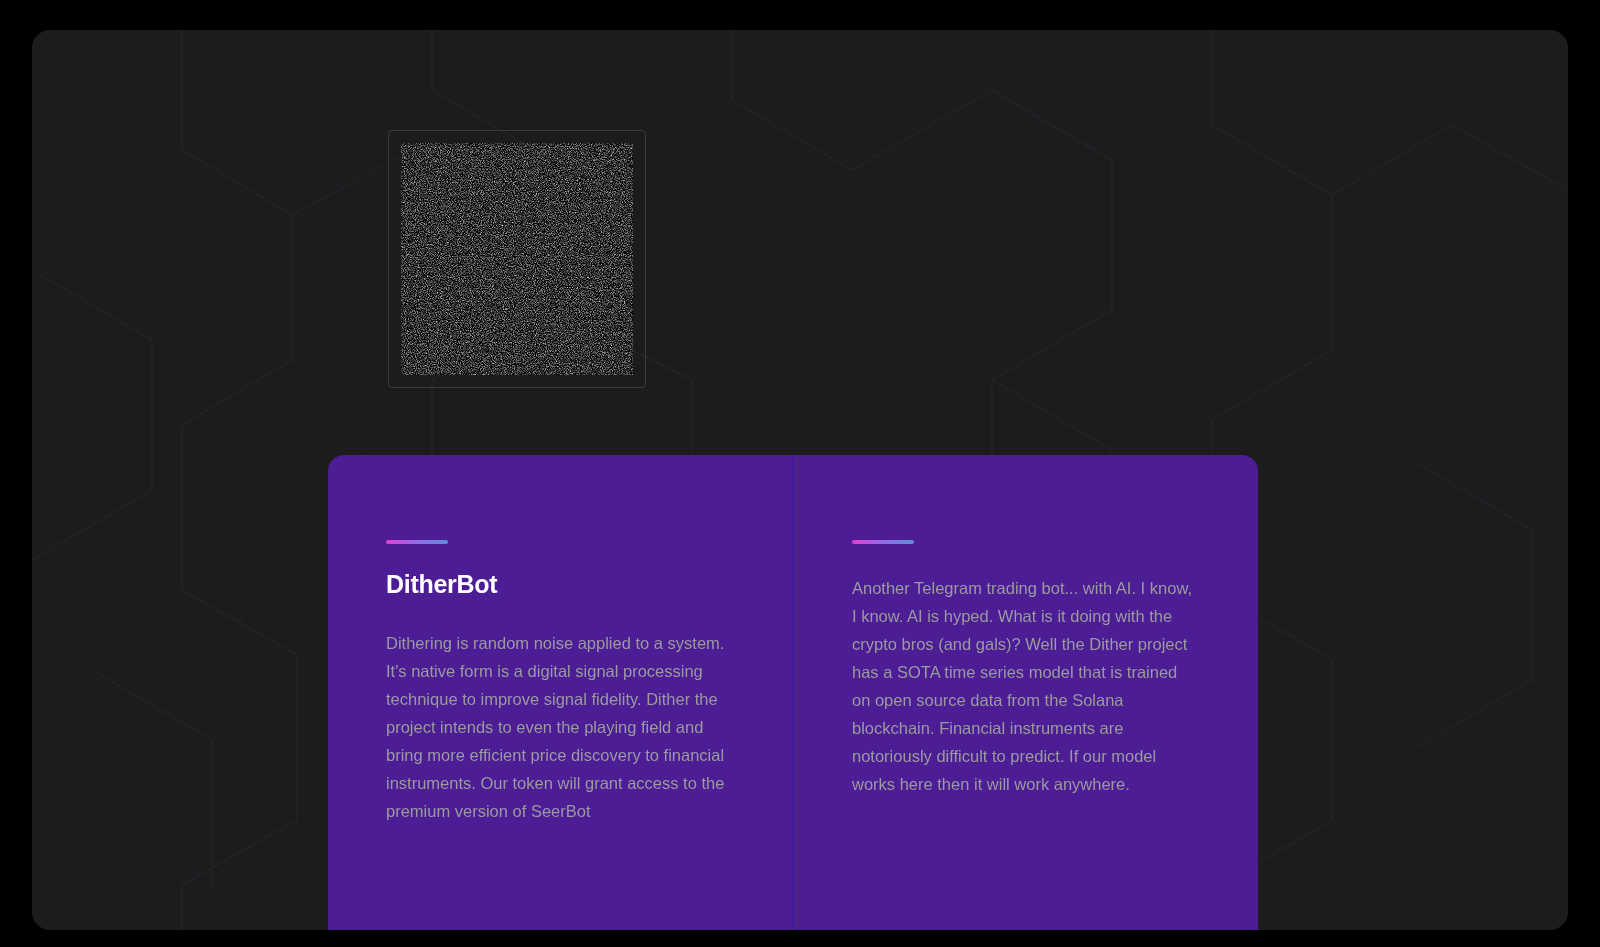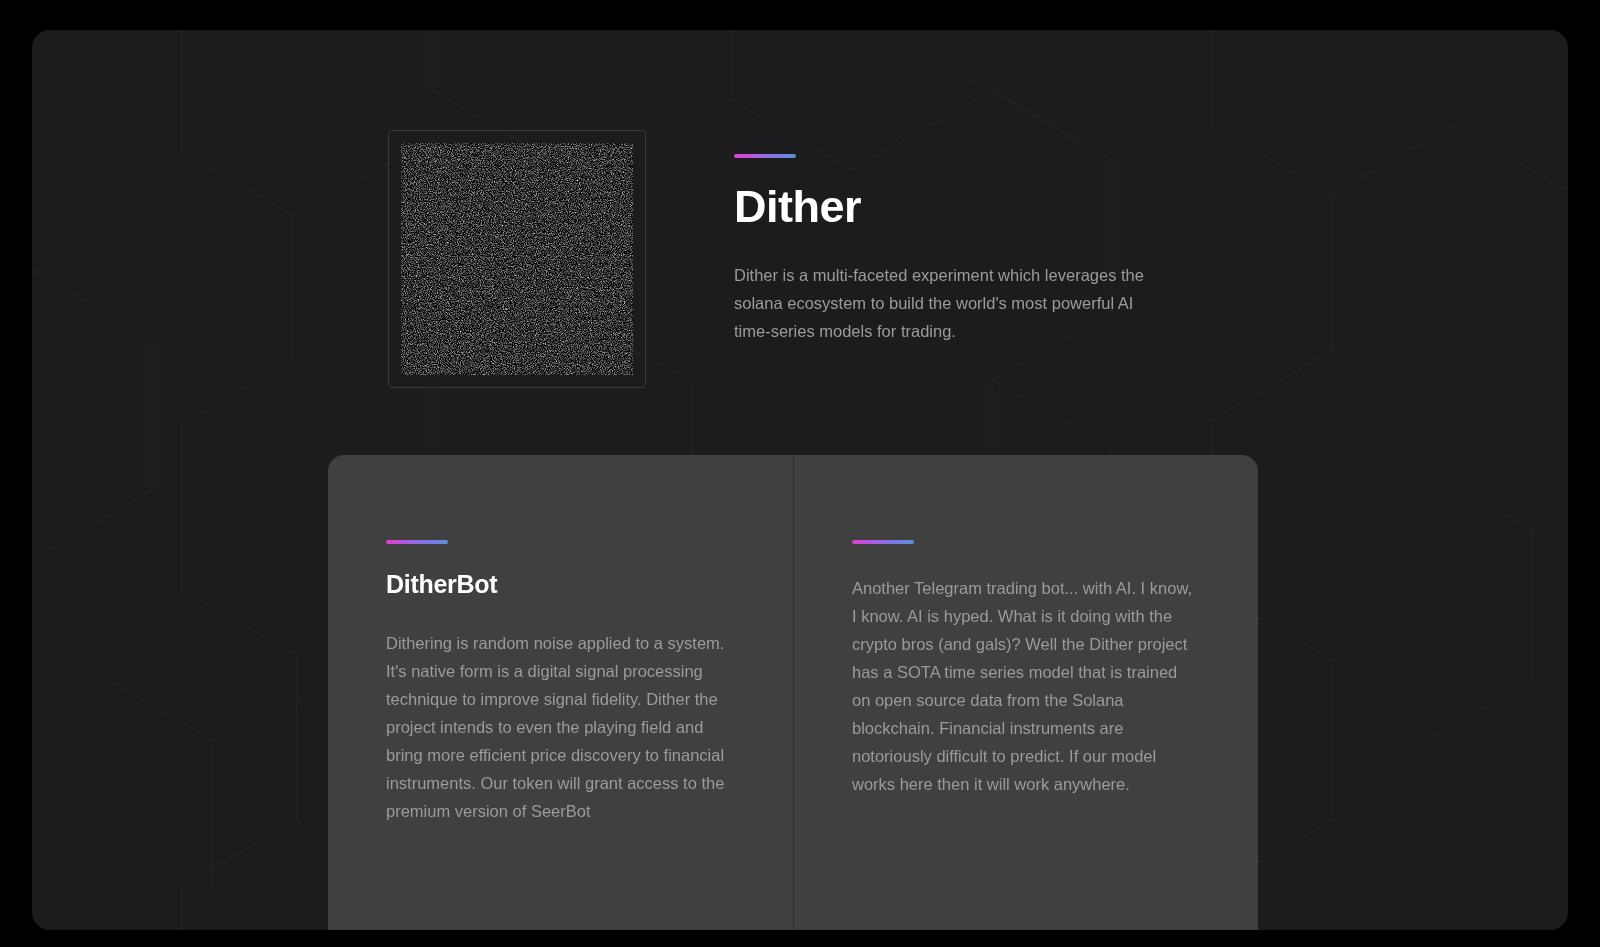--- a/index.html
+++ b/index.html
@@ -100,21 +100,21 @@
     max-width: 430px;
   }
 
   
   .cards-wrap {
     position: absolute;
     left: 296px;
     top: 425px;
     width: 930px;
     height: 475px;
-    background: #404040;
+    background: #4c1d95;
     border-radius: 16px 16px 0 0;
     display: flex;
   }
 
   .card {
     box-sizing: border-box;
     width: 50%;
     padding: 85px 60px 0 58px;
   }
 
@@ -191,25 +191,20 @@
                 <feColorMatrix in="n2" type="matrix" values="0 0 0 0 1  0 0 0 0 1  0 0 0 0 1  2.2 0 0 0 -1.42"></feColorMatrix>
               </filter>
             </defs>
             <rect width="234" height="234" fill="#000000"></rect>
             <rect width="234" height="234" fill="url(#ringGrad)" filter="url(#grain)"></rect>
             <rect width="234" height="234" filter="url(#sparse)" opacity="0.55"></rect>
           </svg>
         </div>
       </div>
 
-      <div class="hero-text">
-        <div class="accent-bar"></div>
-        <h1 class="hero-title">Dither</h1>
-        <p class="hero-body">Dither is a multi-faceted experiment which leverages the solana ecosystem to build the world's most powerful AI time-series models for trading.</p>
-      </div>
 
     </section>
 
     <section class="cards-wrap">
 
       <div class="card">
         <div class="accent-bar"></div>
         <h2 class="card-title">DitherBot</h2>
         <p class="card-body">Dithering is random noise applied to a system. It's native form is a digital signal processing technique to improve signal fidelity. Dither the project intends to even the playing field and bring more efficient price discovery to financial instruments. Our token will grant access to the premium version of SeerBot</p>
       </div>

